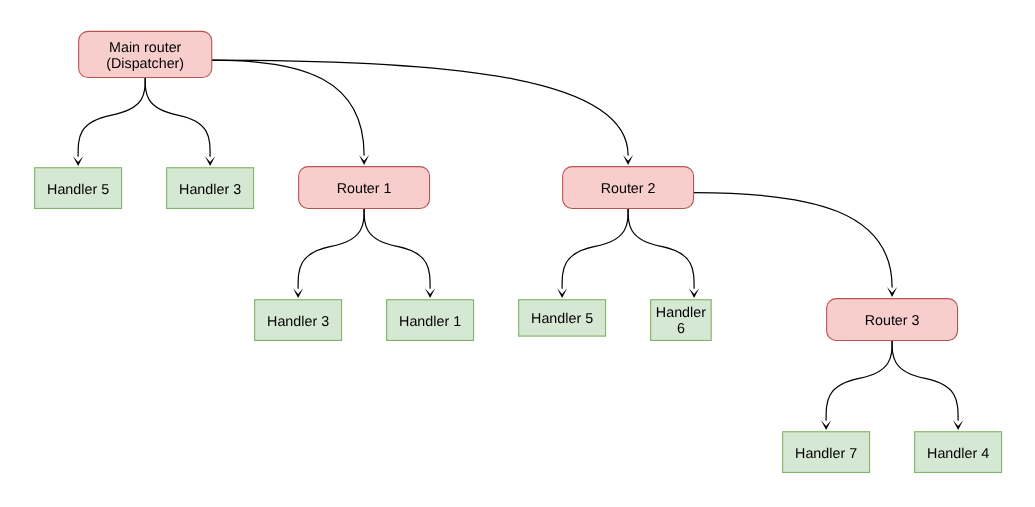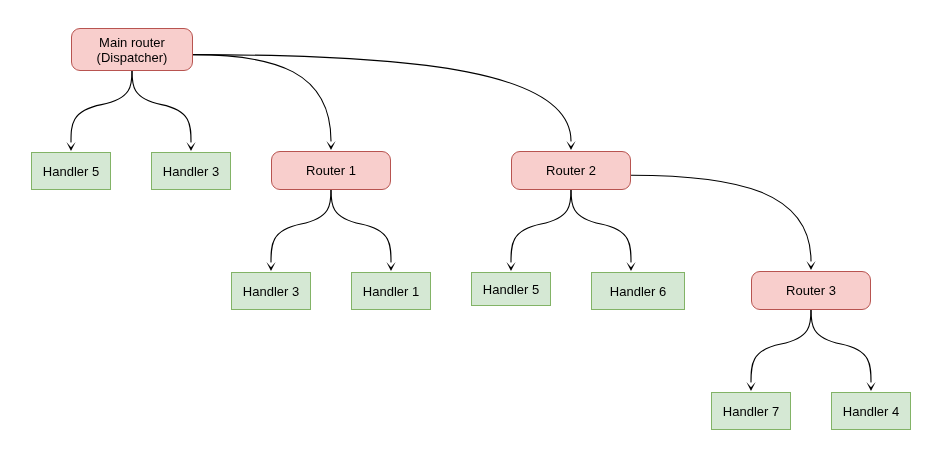--- a/index.html
+++ b/index.html
@@ -110,18 +110,18 @@
   <div id="node-layer">
       <div class="node router" style="left: 71px; top: 28px; width: 122px; height: 43px;"><span>Main router
 (Dispatcher)</span></div>
       <div class="node handler" style="left: 31px; top: 152px; width: 80px; height: 38px;"><span>Handler 5</span></div>
       <div class="node handler" style="left: 151px; top: 152px; width: 80px; height: 38px;"><span>Handler 3</span></div>
       <div class="node router" style="left: 271px; top: 151px; width: 120px; height: 39px;"><span>Router 1</span></div>
       <div class="node router" style="left: 511px; top: 151px; width: 120px; height: 39px;"><span>Router 2</span></div>
       <div class="node handler" style="left: 231px; top: 272px; width: 80px; height: 38px; align-items: center;"><span>Handler 3</span></div>
       <div class="node handler" style="left: 351px; top: 272px; width: 80px; height: 38px;"><span>Handler 1</span></div>
       <div class="node handler" style="left: 471px; top: 272px; width: 80px; height: 34px;"><span>Handler 5</span></div>
-      <div class="node handler" style="left: 591px; top: 272px; width: 94px; height: 38px;"><span>Handler 6</span></div>
+      <div class="node handler" style="left: 591px; top: 272px; width: 56px; height: 38px;"><span>Handler 6</span></div>
       <div class="node router" style="left: 751px; top: 271px; width: 120px; height: 39px;"><span>Router 3</span></div>
       <div class="node handler" style="left: 711px; top: 392px; width: 80px; height: 38px;"><span>Handler 7</span></div>
       <div class="node handler" style="left: 831px; top: 392px; width: 80px; height: 38px;"><span>Handler 4</span></div>
     </div>
 </div>
 
 </body></html>

